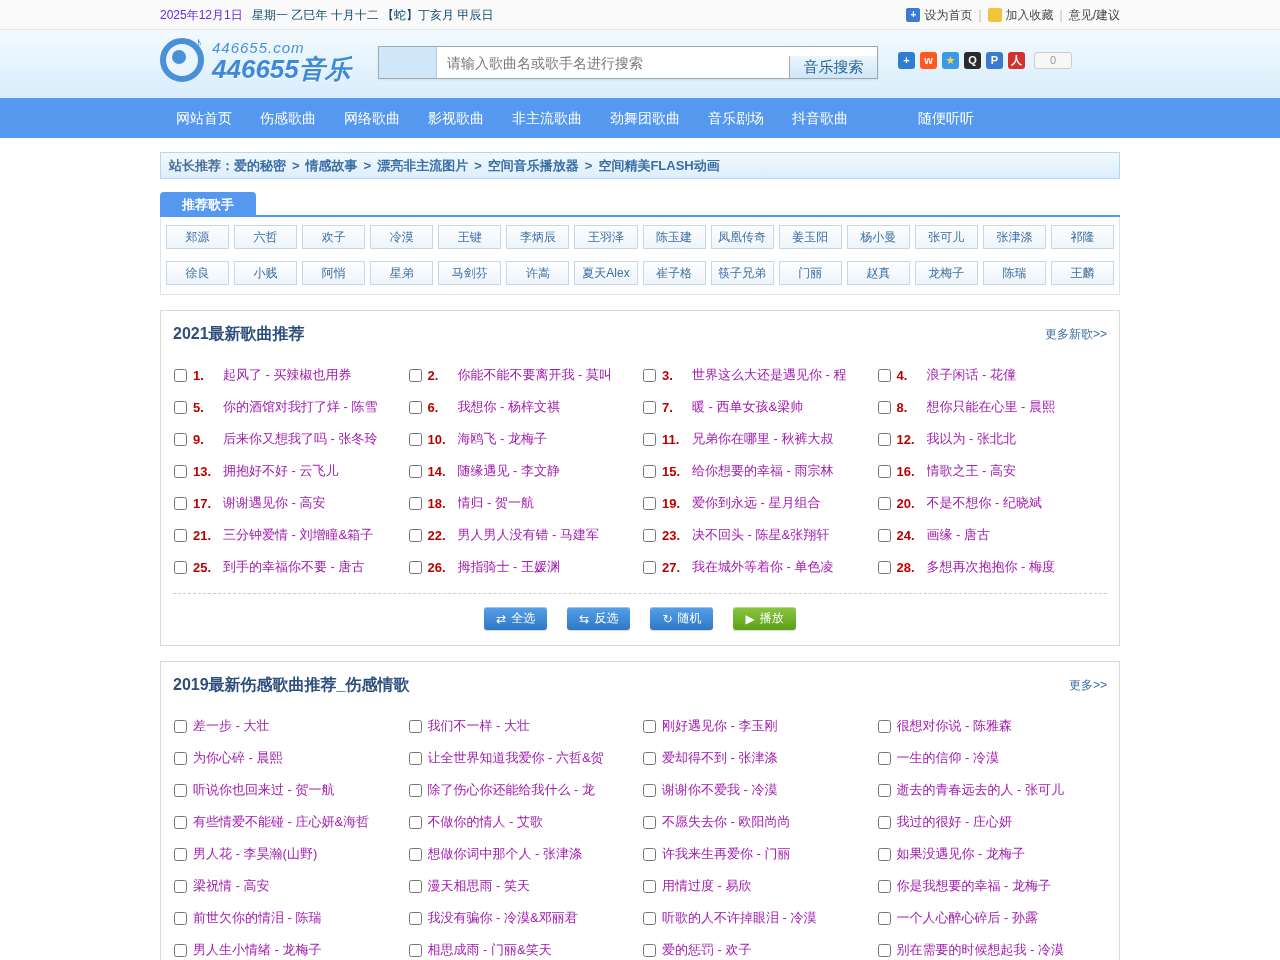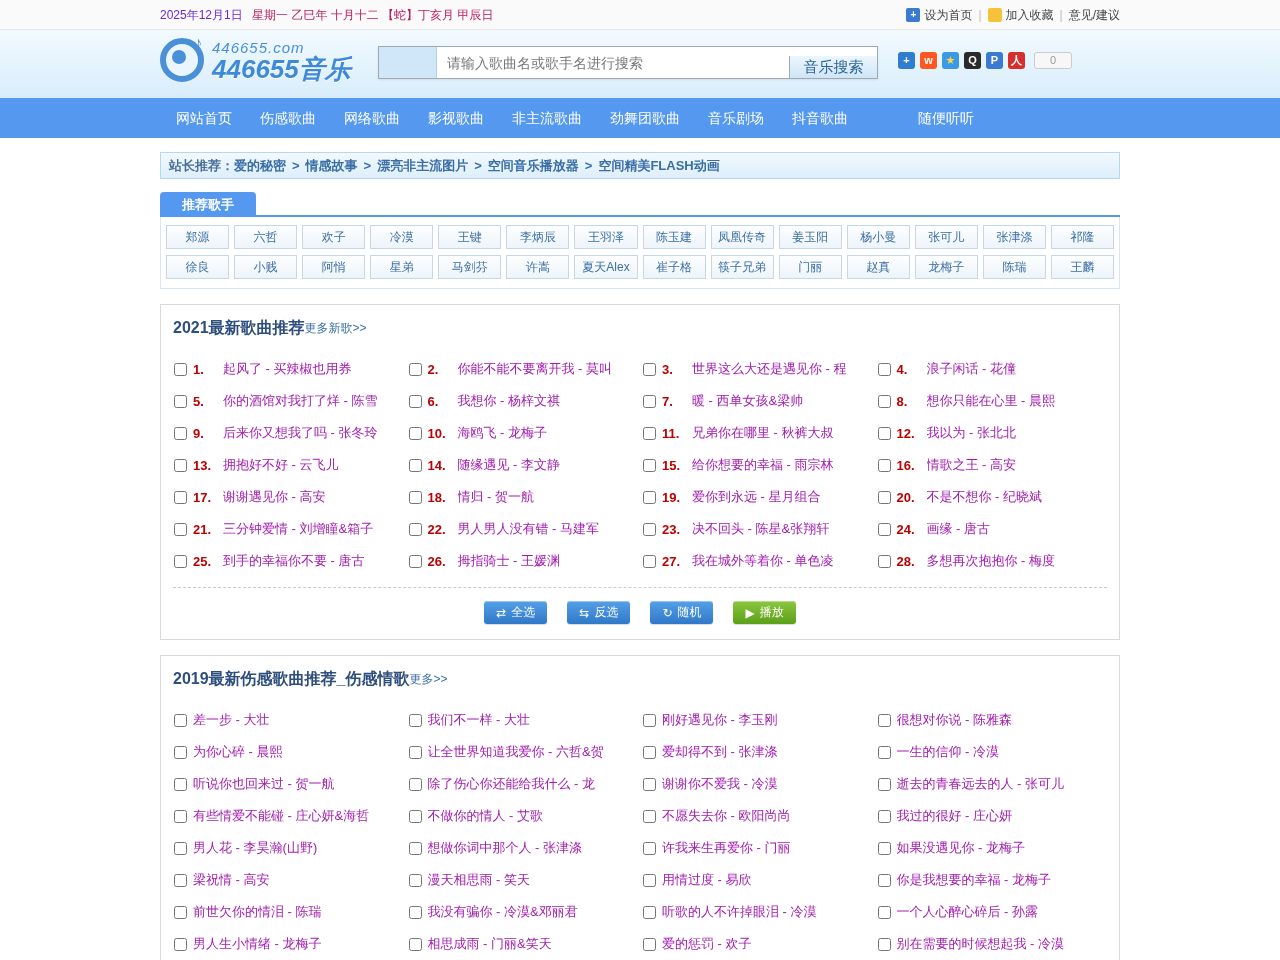--- a/index.html
+++ b/index.html
@@ -5,21 +5,21 @@
   * { box-sizing: border-box; margin: 0; padding: 0; }
   html,body { width:1280px; height:960px; overflow:hidden; background:#fff;
     font-family:"Liberation Sans","DejaVu Sans",sans-serif; }
   a { text-decoration:none; cursor:pointer; }
   .wrap { width:960px; margin:0 auto; position:relative; }
 
   
   .topbar { height:30px; background:#fafafa; border-bottom:1px solid #e6e6e6; }
   .topbar .wrap { height:30px; display:flex; align-items:center; justify-content:space-between; font-size:12px; }
   .date-main { color:#6d28d9;text-align:right; }
-  .date-lunar { color:#be185d; margin-left:6px; }
+  .date-lunar { color:#0c4a6e; margin-left:6px; }
   .top-links { display:flex; align-items:center; color:#444; }
   .top-links .sep { color:#bbb; margin:0 6px; }
   .top-links a { color:#444; display:inline-flex; align-items:center; }
   .mini-icon { display:inline-block; width:14px; height:14px; border-radius:2px; margin-right:4px;
     color:#fff; font-size:10px; line-height:14px; text-align:center; font-weight:bold; }
   .mini-icon.home-plus-icon { background:#3b7ad0; }
   .mini-icon.folder-icon { background:#f5c33b; color:#7a5a00; }
 
   
   .header { height:68px; background:linear-gradient(180deg,#f2fafe,#d8edfb); }
@@ -55,28 +55,28 @@
     padding:0 8px; font-size:13px; font-weight:bold; }
   .recommend .label { color:#4a6f96; }
   .recommend a { color:#3a6ea5; }
   .recommend .gt { color:#3a6ea5; margin:0 6px; }
 
   
   .singer-tabs { margin-top:13px; border-bottom:2px solid #5598ef; height:25px; }
   .singer-tab { display:inline-block; background:#5598ef; color:#fff; font-size:13px; font-weight:bold;
     line-height:25px; padding:0 22px; border-radius:4px 4px 0 0; cursor:pointer; }
   .singer-box { border:1px solid #d8e6f2; border-top:none; padding:8px 5px 9px; }
-  .singer-row { display:grid; grid-template-columns:repeat(14,1fr); gap:6px 5px; margin-top:6px; }
+  .singer-row { display:grid; grid-template-columns:repeat(14,1fr); gap:6px 5px; margin-top:12px; }
   .singer-row:first-child { margin-top:0; }
   .singer-item { height:24px; line-height:22px; text-align:center; font-size:12px; color:#3a6ea5;
     border:1px solid #c5d8e8; background:linear-gradient(180deg,#fdfeff,#edf4fa); white-space:nowrap; overflow:hidden; }
 
   
   .song-box { margin-top:15px; border:1px solid #d9d9d9; background:#fff; }
-  .song-box-head { display:flex; align-items:center; padding:13px 12px 8px; }
+  .song-box-head { display:flex; justify-content:space-between; align-items:center; padding:13px 12px 8px; }
   .song-box-title { font-size:16px; font-weight:bold; color:#2e4e7e; }
   .song-box-more { font-size:12px; color:#3a6ea5; }
   .song-grid { display:grid; grid-template-columns:repeat(4,1fr); padding:6px 10px 0; }
   .song-item { display:flex; align-items:center; height:32px; font-size:13px; overflow:hidden; white-space:nowrap; }
   .song-item input { width:13px; height:13px; margin:0 6px 0 3px; cursor:pointer; }
   .song-num { color:#b00; font-weight:bold; width:30px; flex:none; }
   .song-link { color:#a21caf; overflow:hidden; text-overflow:ellipsis; }
   .dashed { border-top:1px dashed #ccc; margin:10px 12px 0; }
   .controls { display:flex; justify-content:center; align-items:center; gap:20px; padding:13px 0 15px; }
   .ctl-btn { height:23px; border:none; border-radius:3px; color:#fff; font-size:12px; padding:0 12px;

